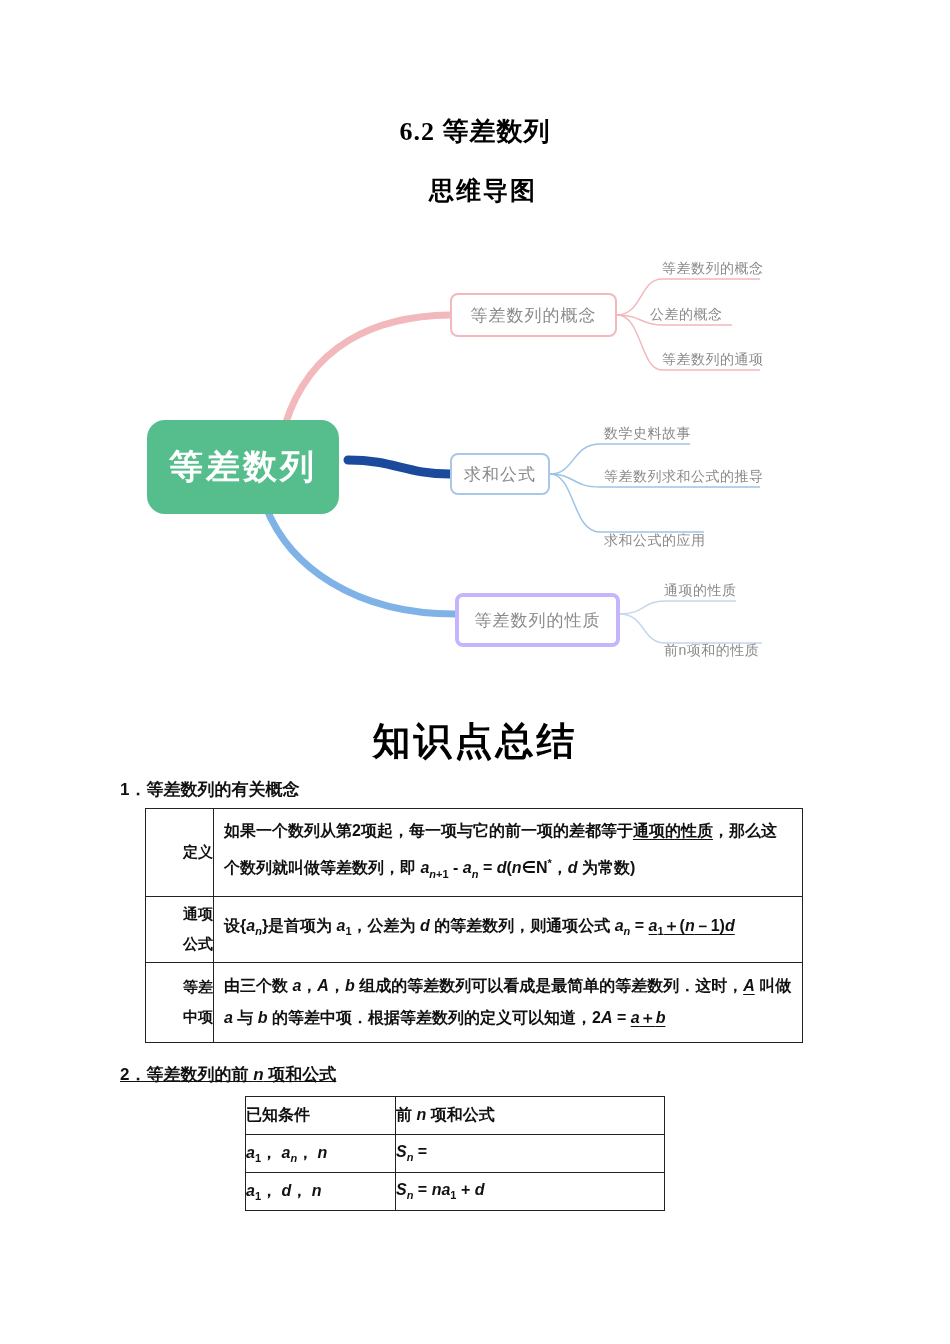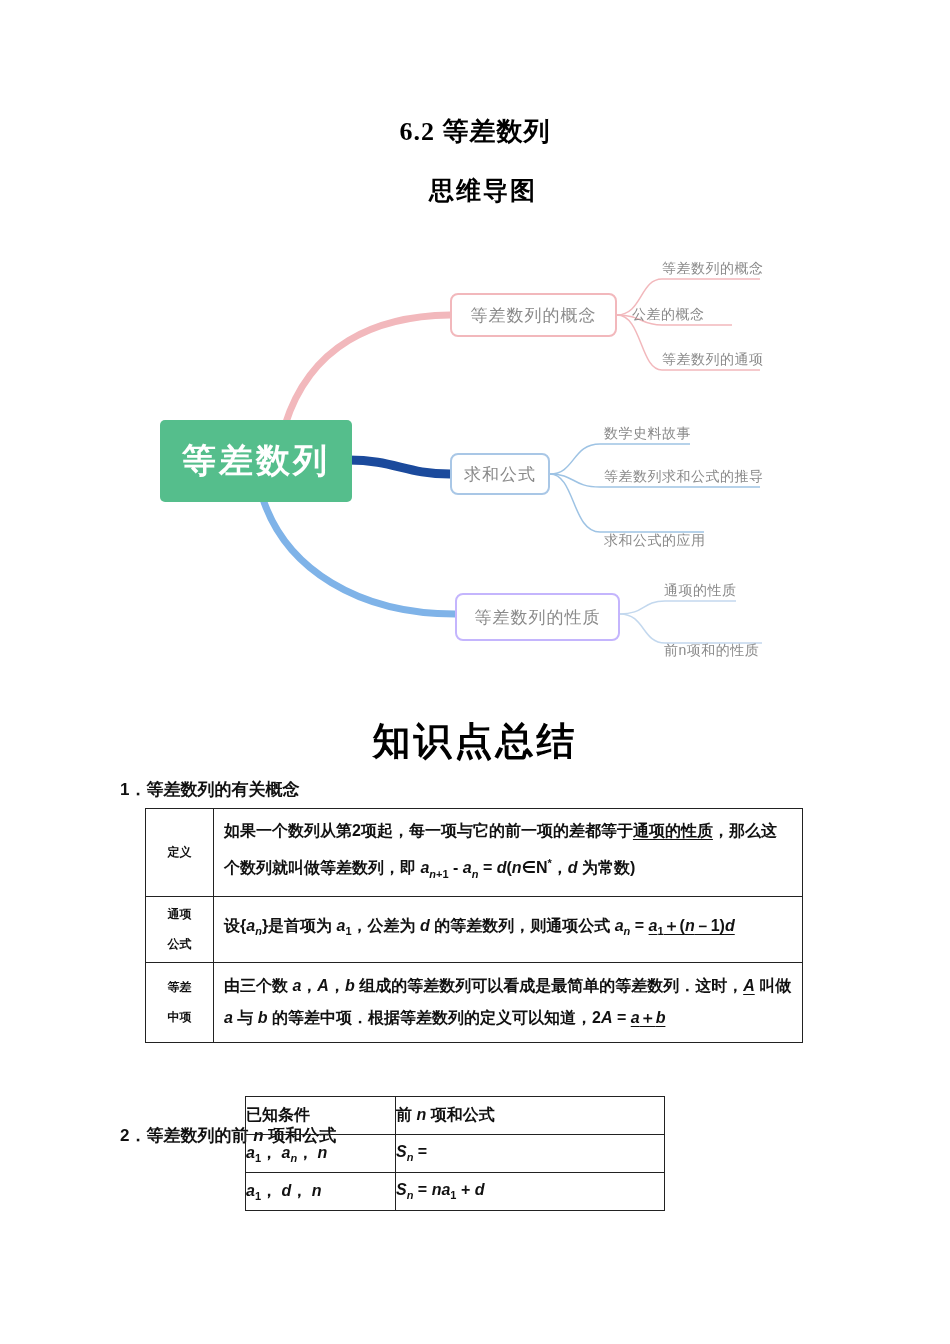--- a/index.html
+++ b/index.html
@@ -13,60 +13,60 @@
     text-align:center; font-size:26px; font-weight:bold; letter-spacing:1px;
   }
   .doc-subtitle {
     position:absolute; top:174px; left:8px; width:100%;
     text-align:center; font-size:25px; font-weight:bold; letter-spacing:2px;
   }
   
   .mindmap { position:absolute; top:230px; left:0; width:950px; height:470px; }
   .mm-links { position:absolute; top:0; left:0; }
   .mm-root {
-    position:absolute; left:160px; top:190px; width:192px; height:82px;
-    background:#55be8c; border-radius:5px; color:#fff;
+    position:absolute; left:147px; top:190px; width:192px; height:94px;
+    background:#55be8c; border-radius:18px; color:#fff;
     font-size:34px; font-weight:bold; letter-spacing:3px;
     display:flex; align-items:center; justify-content:center;
     font-family:"Liberation Sans","DejaVu Sans",sans-serif;
   }
   .mm-branch {
     position:absolute; background:#fff; border-radius:8px;
     display:flex; align-items:center; justify-content:center;
     color:#8a8a8a; font-size:17px; letter-spacing:1px;
     font-family:"Liberation Sans","DejaVu Sans",sans-serif;
   }
   .b1 { left:450px; top:63px;  width:167px; height:44px; border:2px solid #f2b8bc; }
   .b2 { left:450px; top:223px; width:100px; height:42px; border:2px solid #a9c7e6; }
-  .b3 { left:455px; top:363px; width:165px; height:48px; border:2px solid #c4b5fd; }
+  .b3 { left:455px; top:363px; width:165px; height:54px; border:4px solid #c4b5fd; }
   .mm-leaf {
     position:absolute; color:#8a8a8a; font-size:14px; white-space:nowrap;
     font-family:"Liberation Sans","DejaVu Sans",sans-serif; letter-spacing:.5px;
   }
-  .l11 { left:662px; top:30px; }  .l12 { left:632px; top:76px; }  .l13 { left:662px; top:121px; }
+  .l11 { left:662px; top:30px; }  .l12 { left:650px; top:76px; }  .l13 { left:662px; top:121px; }
   .l21 { left:604px; top:195px; } .l22 { left:604px; top:238px; } .l23 { left:604px; top:283px;margin-top:19px; }
   .l31 { left:664px; top:352px; } .l32 { left:664px; top:412px; }
   
   .kp-title {
     position:absolute; top:716px; left:0; width:100%;
     text-align:center; font-size:38px; font-weight:bold; letter-spacing:3px;
   }
   .sec-heading {
     position:absolute; left:120px; font-size:17px; font-weight:bold;
     font-family:"Liberation Sans","DejaVu Sans",sans-serif; color:#111;
   }
   .s1 { top:778px; }
-  .s2 { top:1124px; }
+  .s2 { top:1063px;text-decoration:underline; }
   table {
     position:absolute; border-collapse:collapse;
     font-family:"Liberation Sans","DejaVu Sans",sans-serif; color:#111;
   }
   .t1 { left:145px; top:808px; width:658px; }
   .t1 td { border:1.5px solid #222; font-weight:bold; font-size:16px; vertical-align:middle; }
-  .t1 .lbl { width:68px; text-align:center; font-size:12px; line-height:30px; }
+  .t1 .lbl { width:68px; text-align:right; font-size:15px; line-height:30px; }
   .t1 .cnt { padding:6px 10px; line-height:32px; }
   .t1 .r1 td { height:78px; }
   .t1 .r2 td { height:66px; }
   .t1 .r3 td { height:80px; }
   .t2 { left:245px; top:1096px; width:420px; text-align:left; }
   .t2 td { border:1.5px solid #222; font-weight:bold; font-size:16px; height:38px; vertical-align:middle; }
   .t2 .c1 { width:150px; }
   u { text-underline-offset:3px; }
   sub, sup { font-size:11px; }
 </style>

